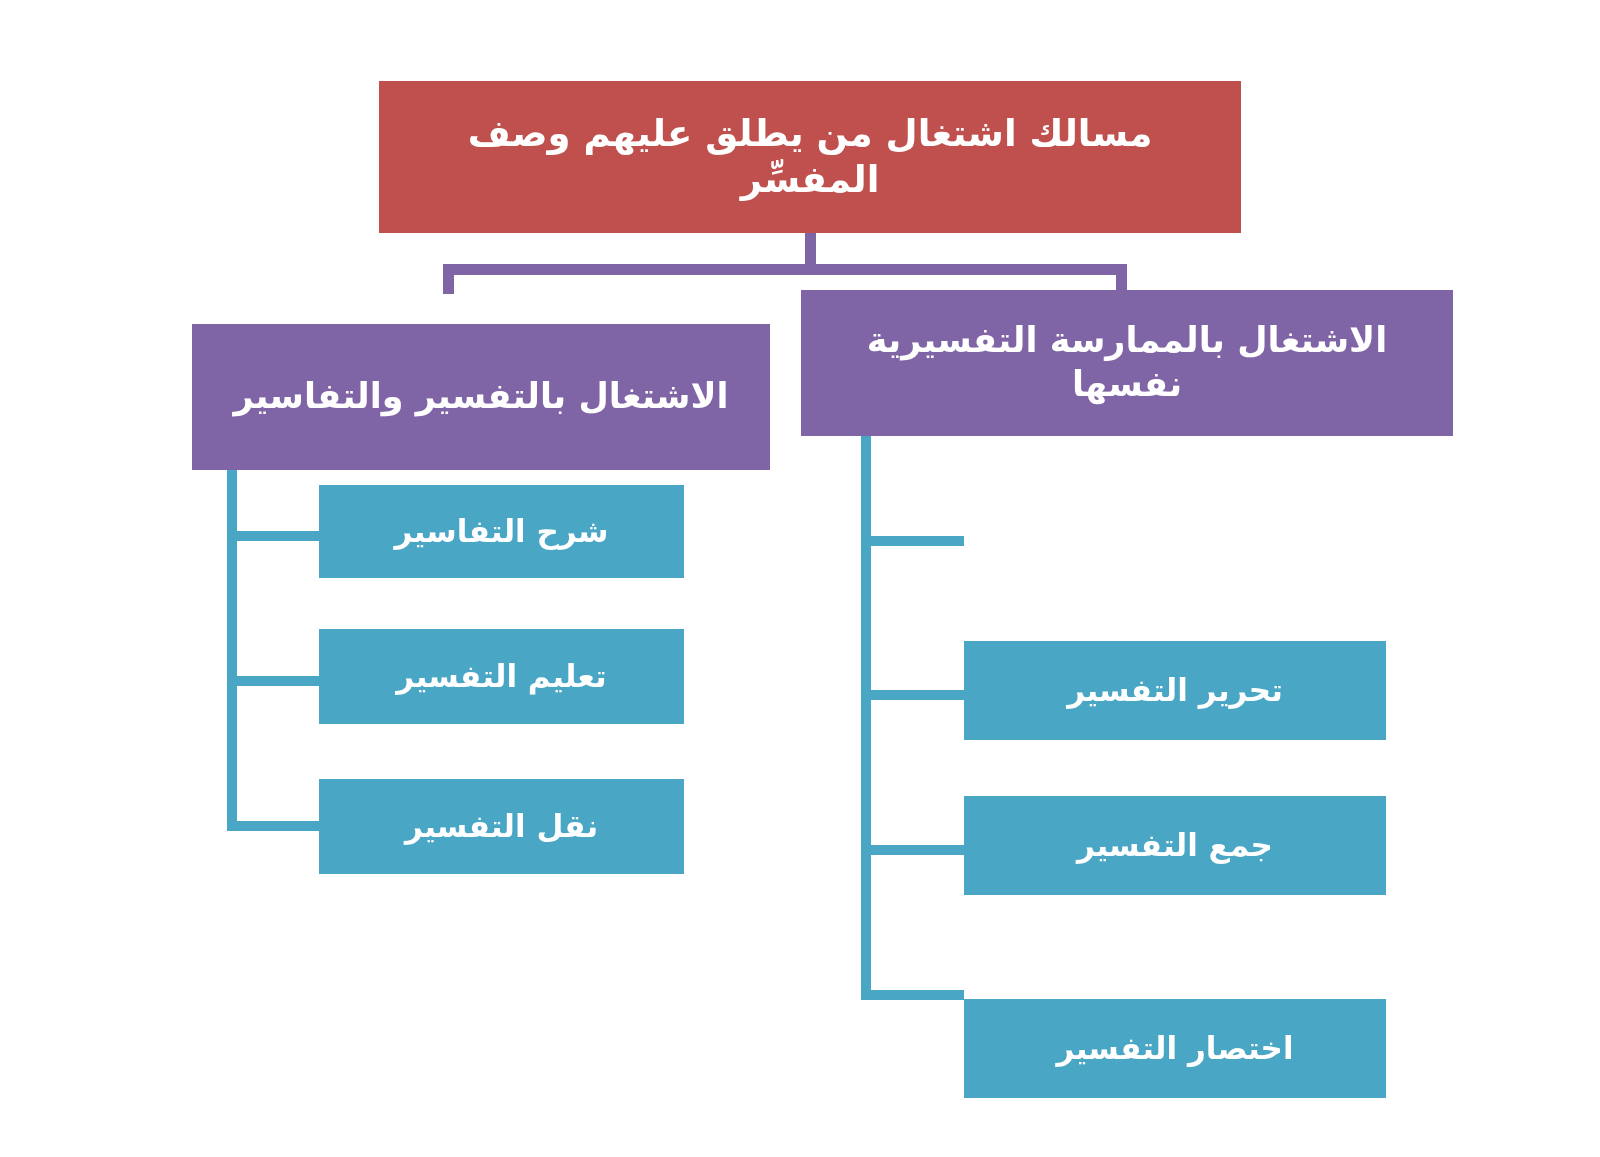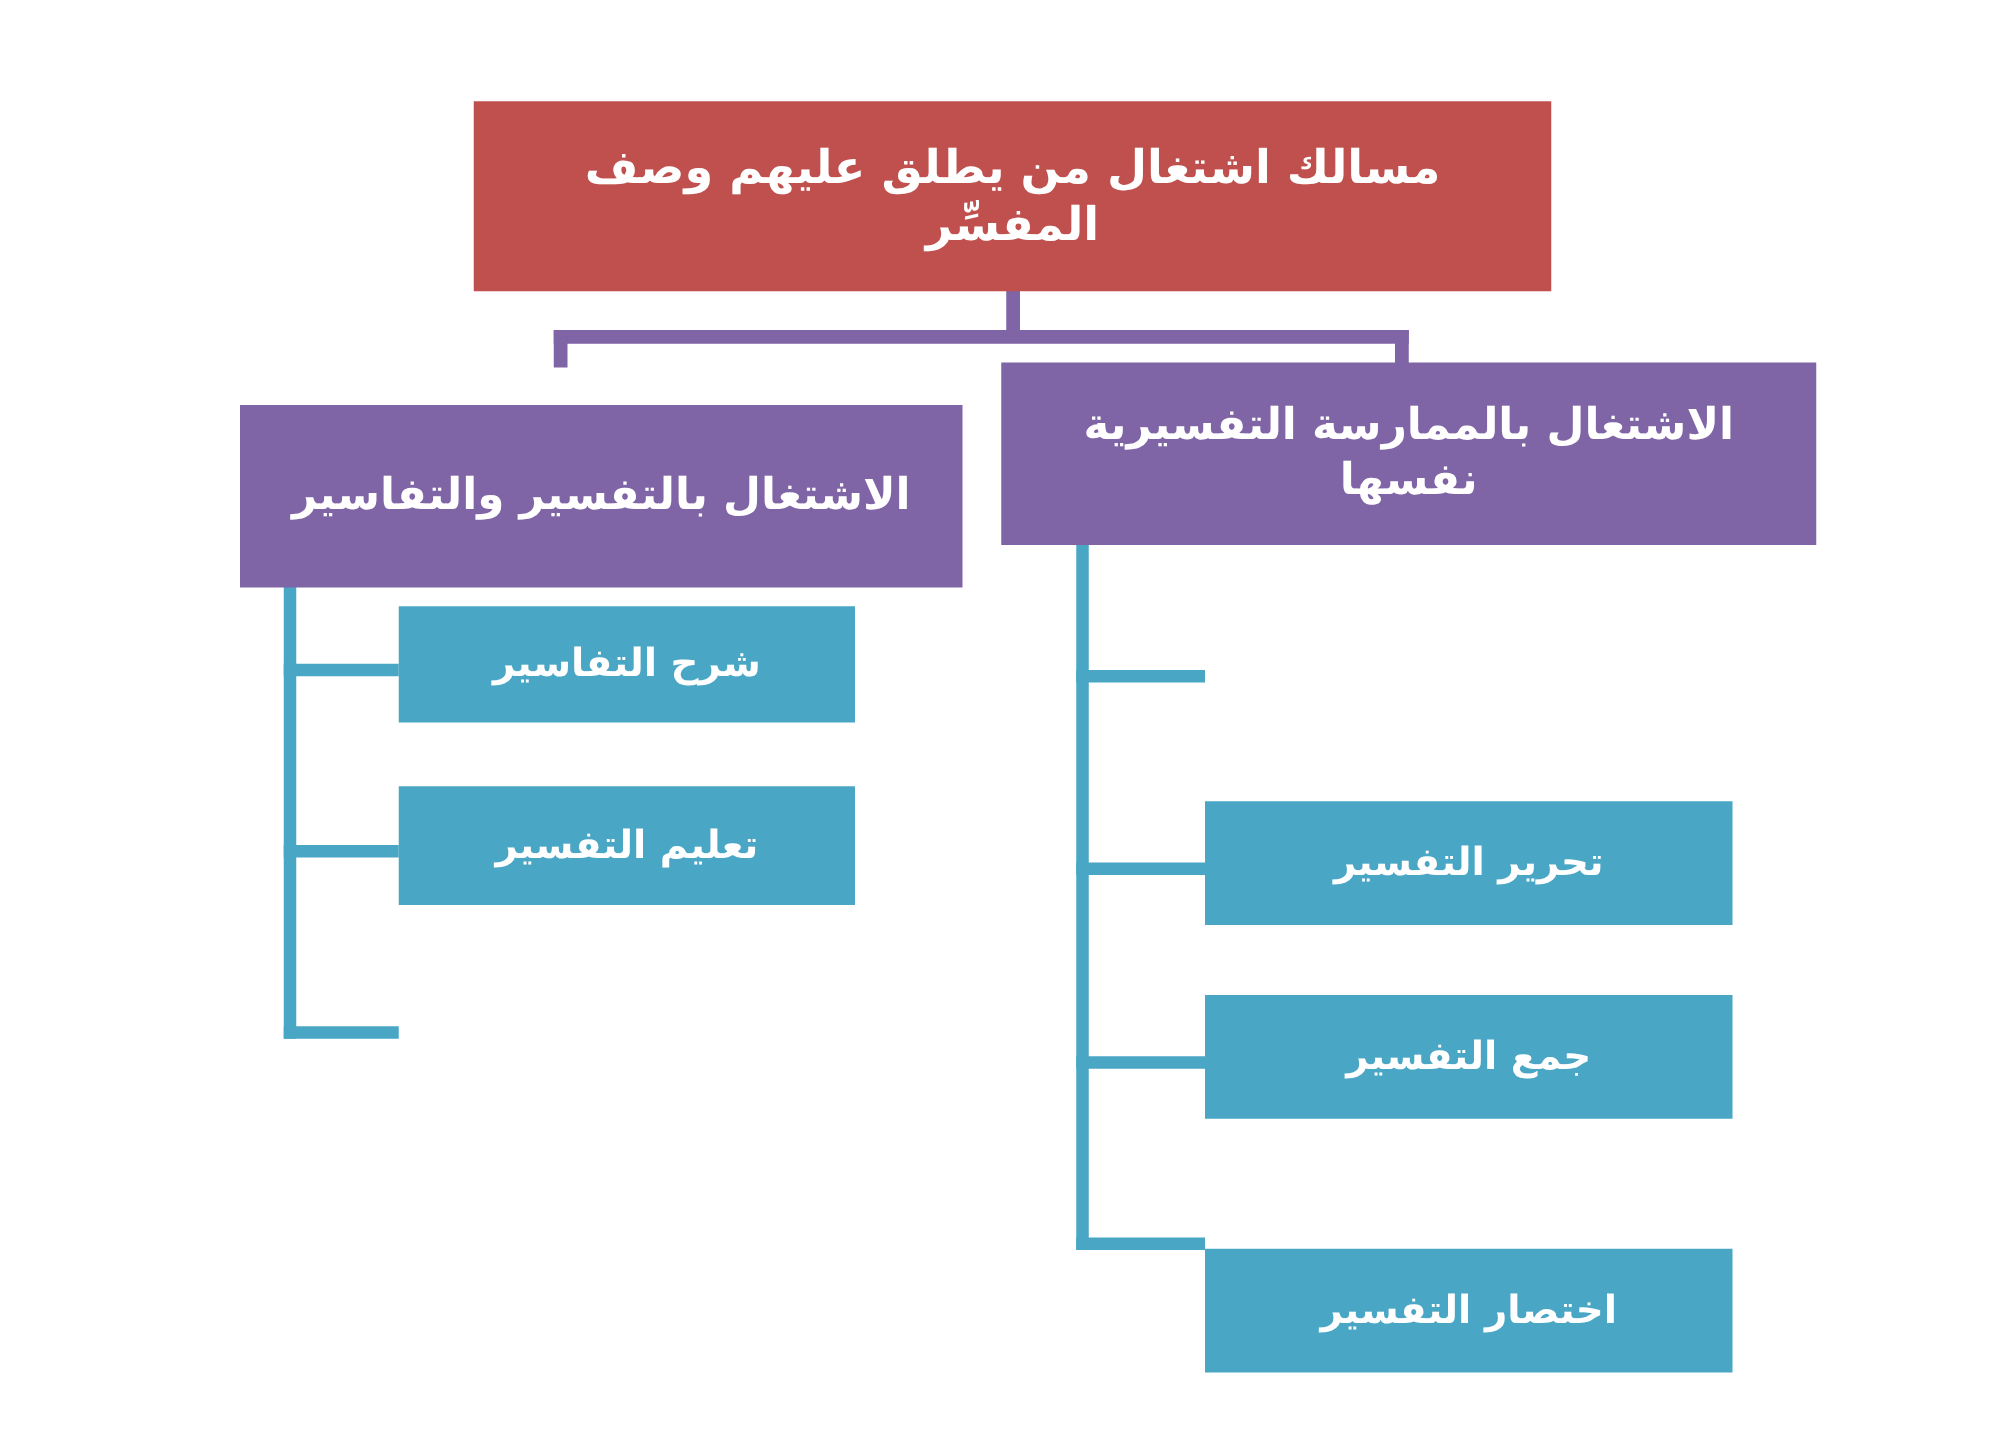--- a/index.html
+++ b/index.html
@@ -120,14 +120,17 @@
   </div>
 
   <div class="node node-leaf" style="left:319px; top:629px; width:365px; height:95px;">
     <span class="node-text">تعليم التفسير</span>
   </div>
 
   <div class="node node-leaf" style="left:319px; top:485px; width:365px; height:93px;">
     <span class="node-text">شرح التفاسير</span>
   </div>
 
+  <div class="node node-leaf" style="left:319px; top:779px; width:365px; height:95px;">
+    <span class="node-text">نقل التفسير</span>
+  </div>
 
 </div>
 
 </body></html>

